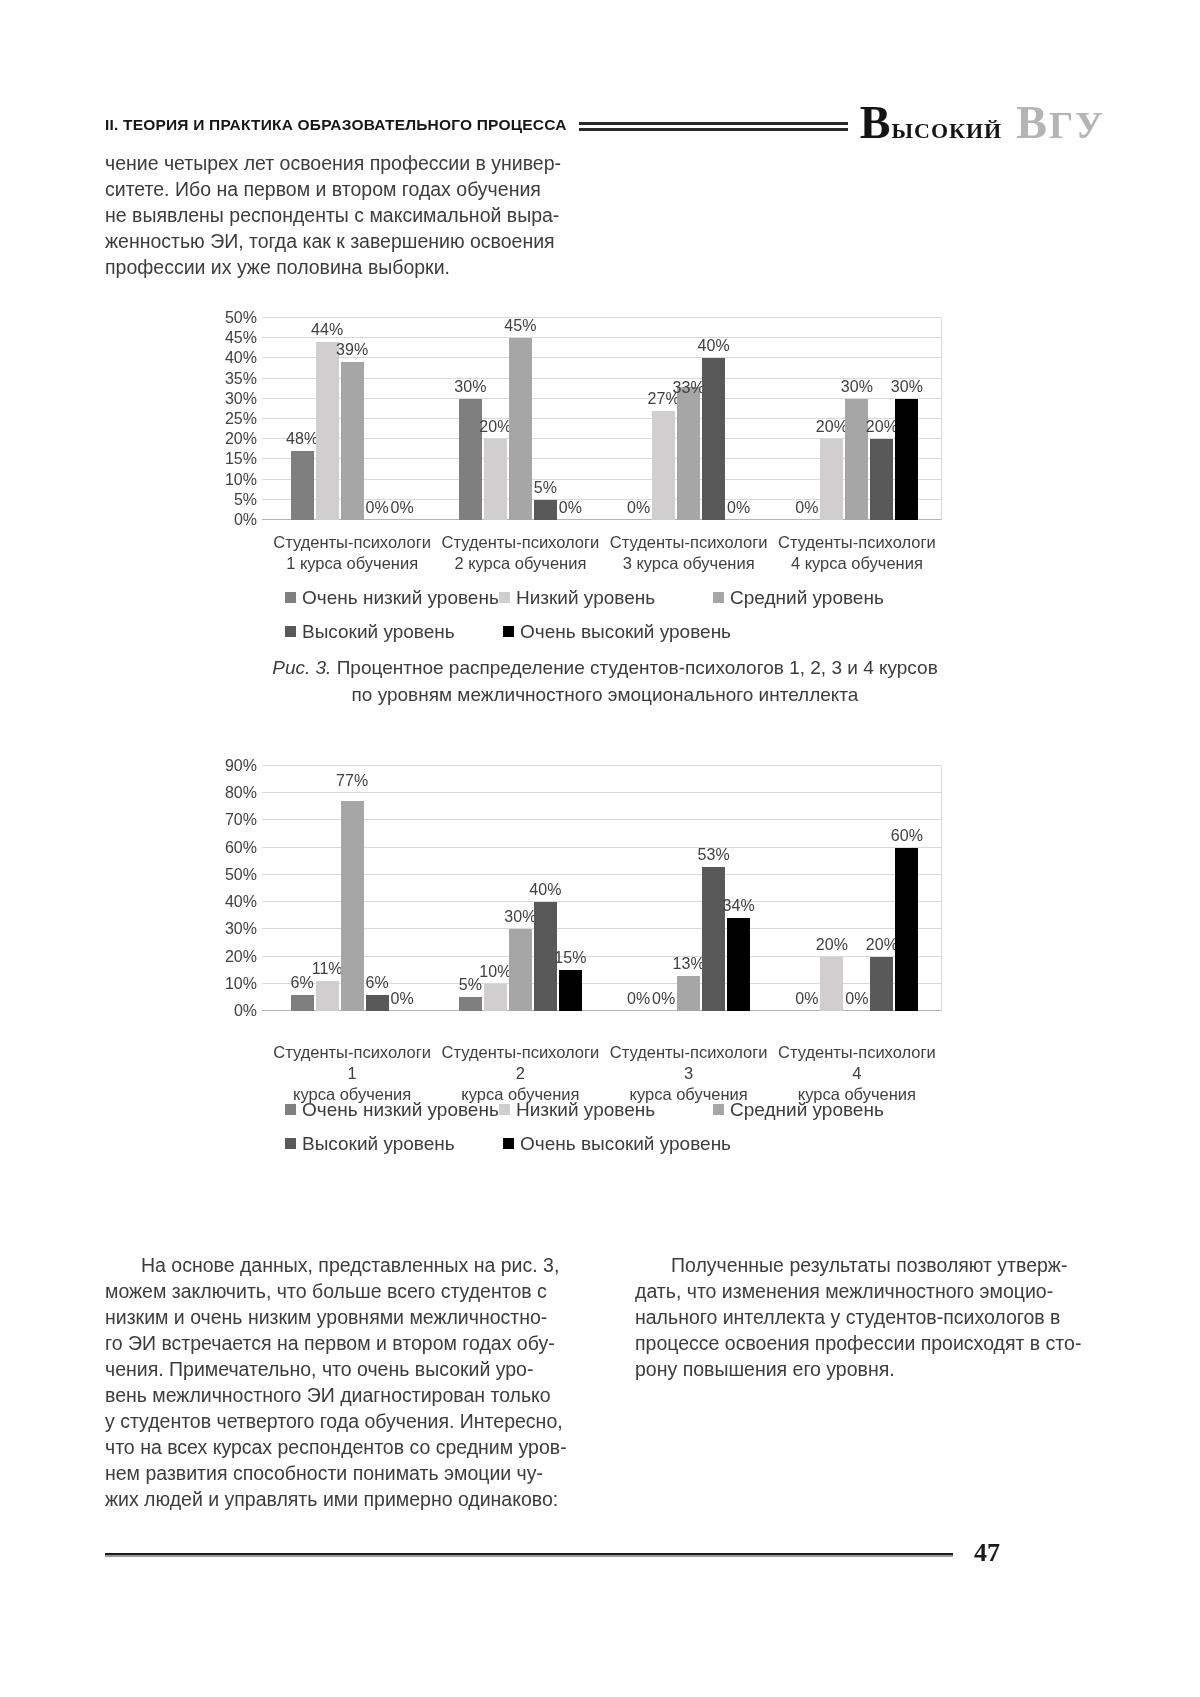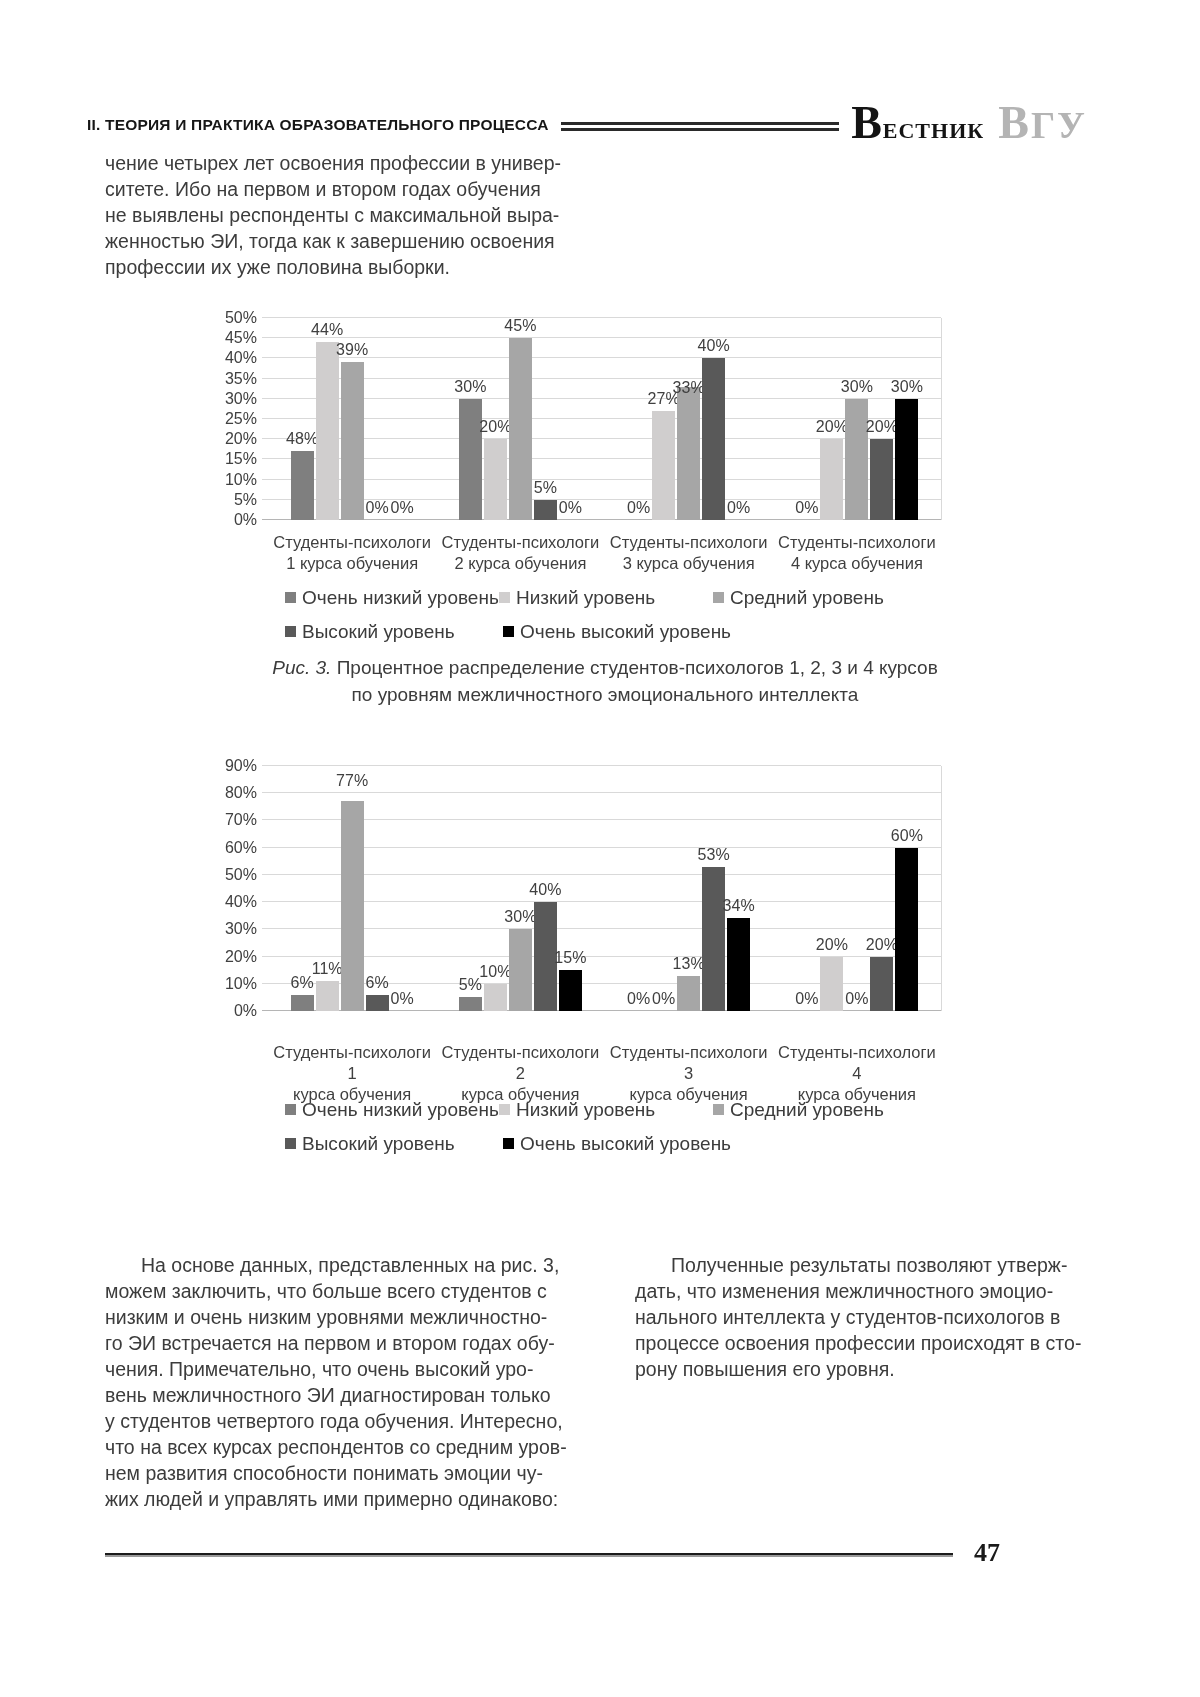--- a/index.html
+++ b/index.html
@@ -2,21 +2,21 @@
 <html><head>
 <meta charset="utf-8">
 <style>
   html,body{margin:0;padding:0;background:#888;}
   .page{
     position:relative; width:1200px; height:1697px; background:#ffffff;
     margin:0 auto; overflow:hidden;
     font-family:"Liberation Sans",sans-serif; color:#3c3c3c;
   }
   
-  .header{position:absolute; top:104px; left:87px; width:1000px; display:flex; align-items:flex-start;}
+  .header{position:absolute; top:104px; left:105px; width:1000px; display:flex; align-items:flex-start;}
   .section-title{font-size:15.5px; font-weight:bold; color:#161616; white-space:nowrap; padding-top:12px; letter-spacing:.2px;}
   .double-rule{flex:1; height:3px; border-top:3px solid #2a2a2a; border-bottom:3px solid #2a2a2a; margin:18px 12px 0 12px;}
   .logo{white-space:nowrap; font-family:"Liberation Serif",serif; font-weight:bold; margin-top:-8px;}
   .logo .vestnik{display:inline-block; font-size:32px; color:#141414; font-variant:small-caps; letter-spacing:1px;}
   .logo .vestnik::first-letter{font-size:46px;}
   .logo .vgu{display:inline-block; font-size:38px; color:#b4b4b4; letter-spacing:2px; margin-left:10px;}
   .logo .vgu::first-letter{font-size:46px;}
   
   .cols{position:absolute; left:105px; width:1000px; display:flex; gap:60px;}
   .cols.top{top:150px;}
@@ -52,21 +52,21 @@
 </style>
 </head>
 <body>
 
 <div class="page">
 
   <div class="header">
     <div class="section-title">II. ТЕОРИЯ И ПРАКТИКА ОБРАЗОВАТЕЛЬНОГО ПРОЦЕССА</div>
     <div class="double-rule"></div>
     <div class="logo">
-      <span class="vestnik">Вестник</span>
+      <span class="vestnik">Высокий</span>
       <span class="vgu">ВГУ</span>
     </div>
   </div>
 
   <div class="cols top">
     <div class="col">
       <p class="para">чение четырех лет освоения профессии в универ-
 ситете. Ибо на первом и втором годах обучения
 не выявлены респонденты с максимальной выра-
 женностью ЭИ, тогда как к завершению освоения

